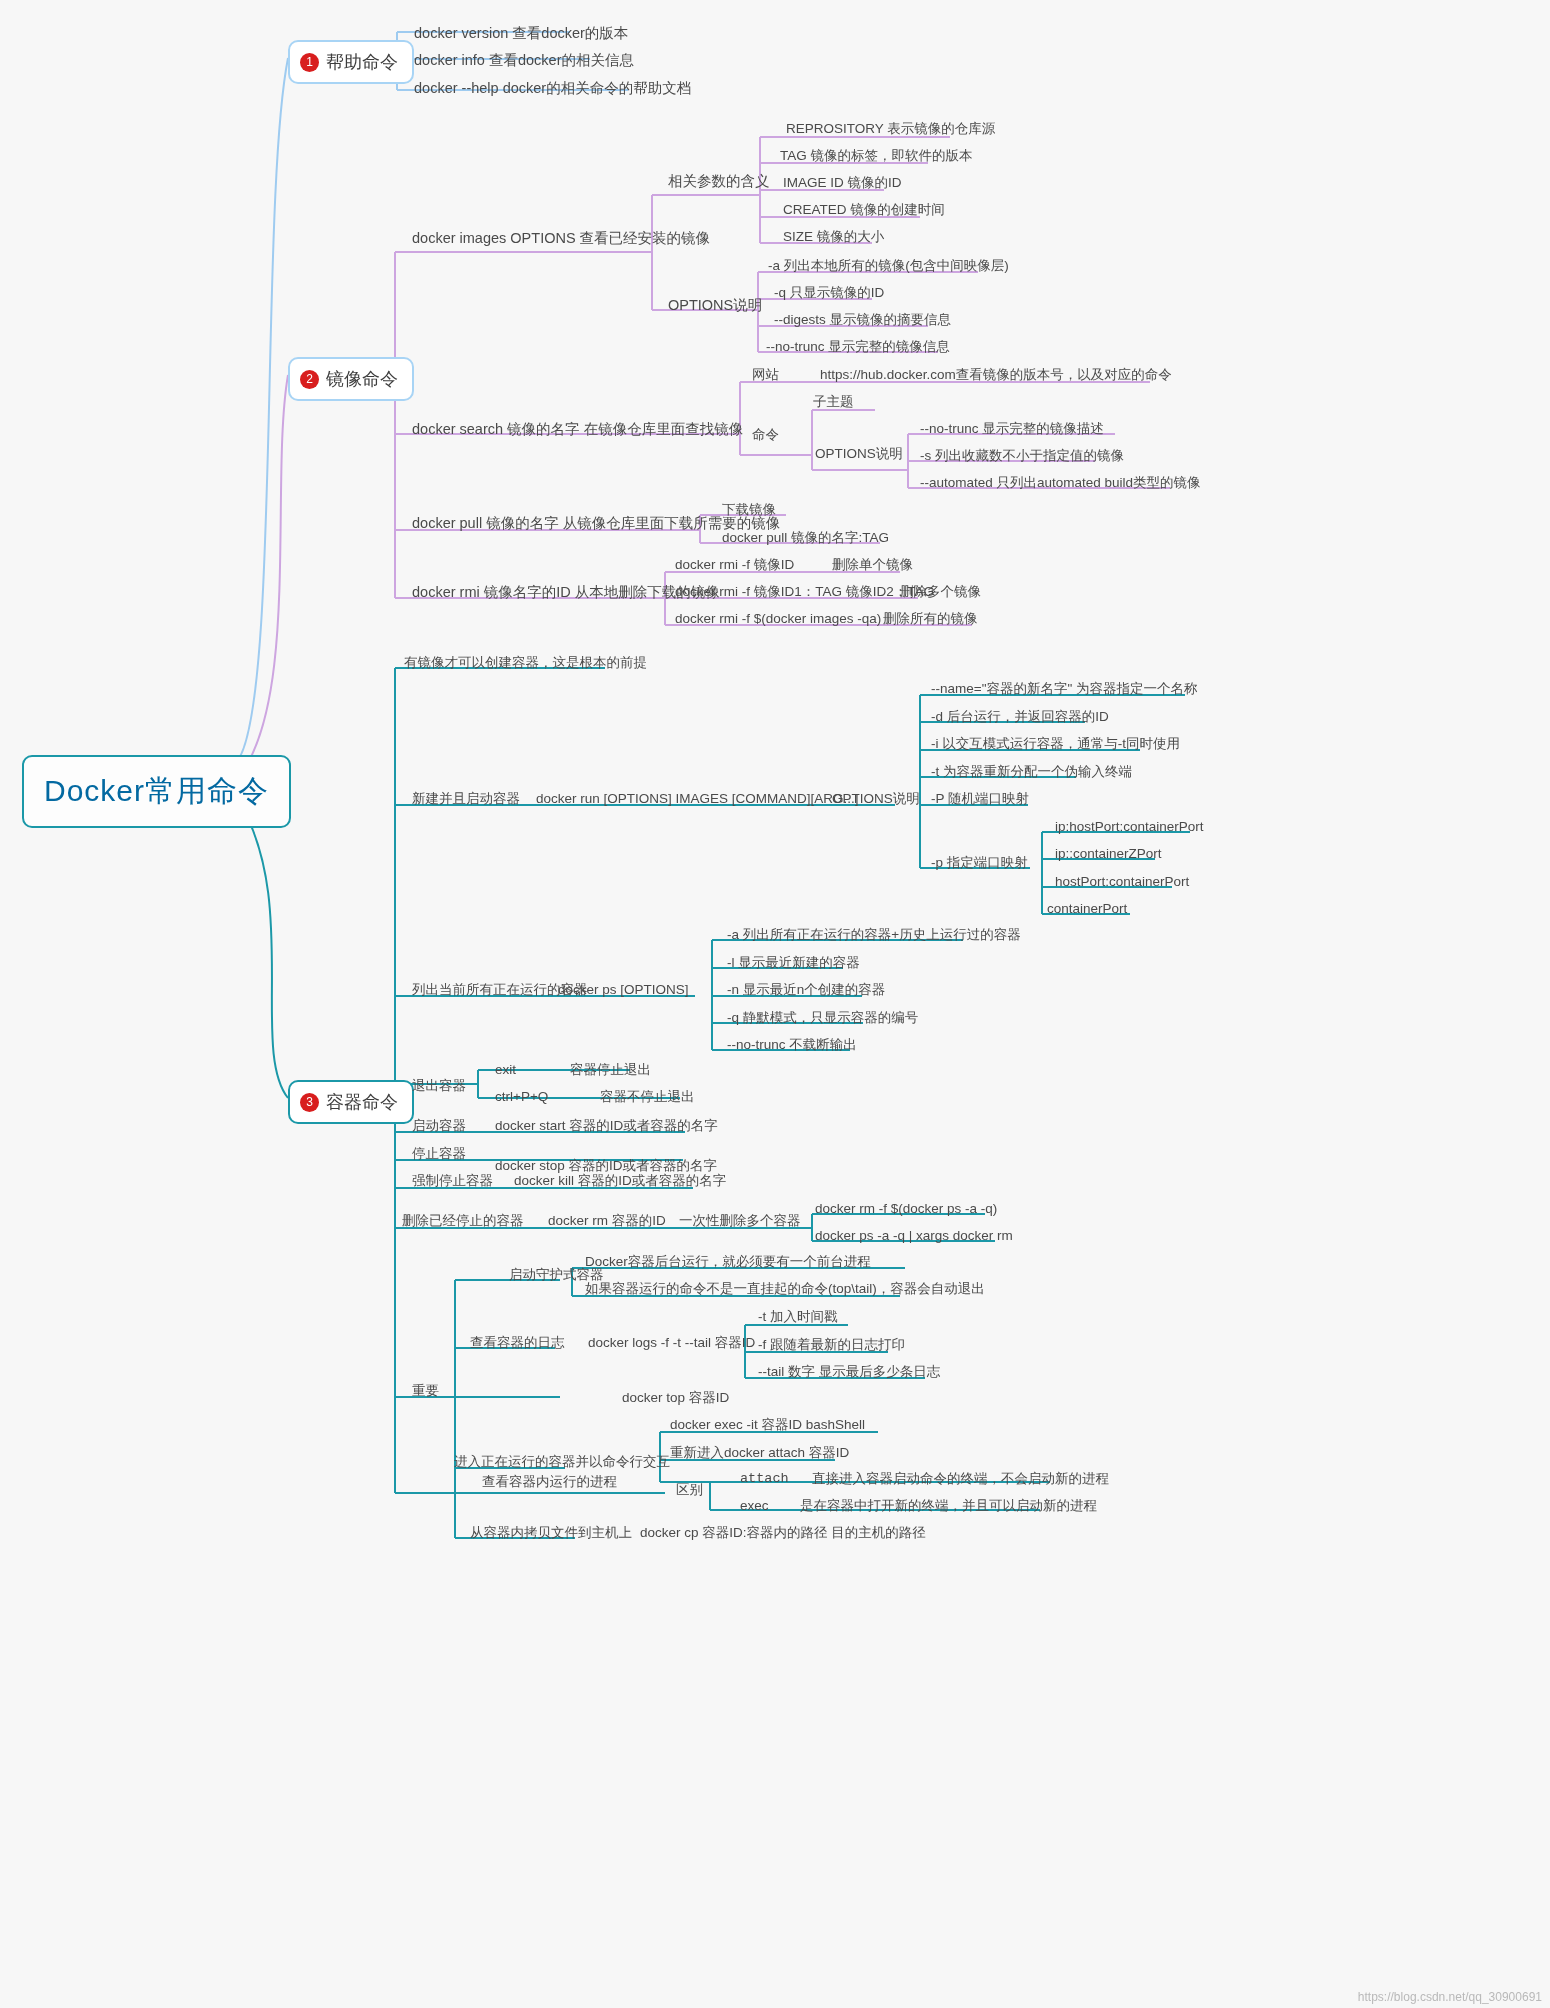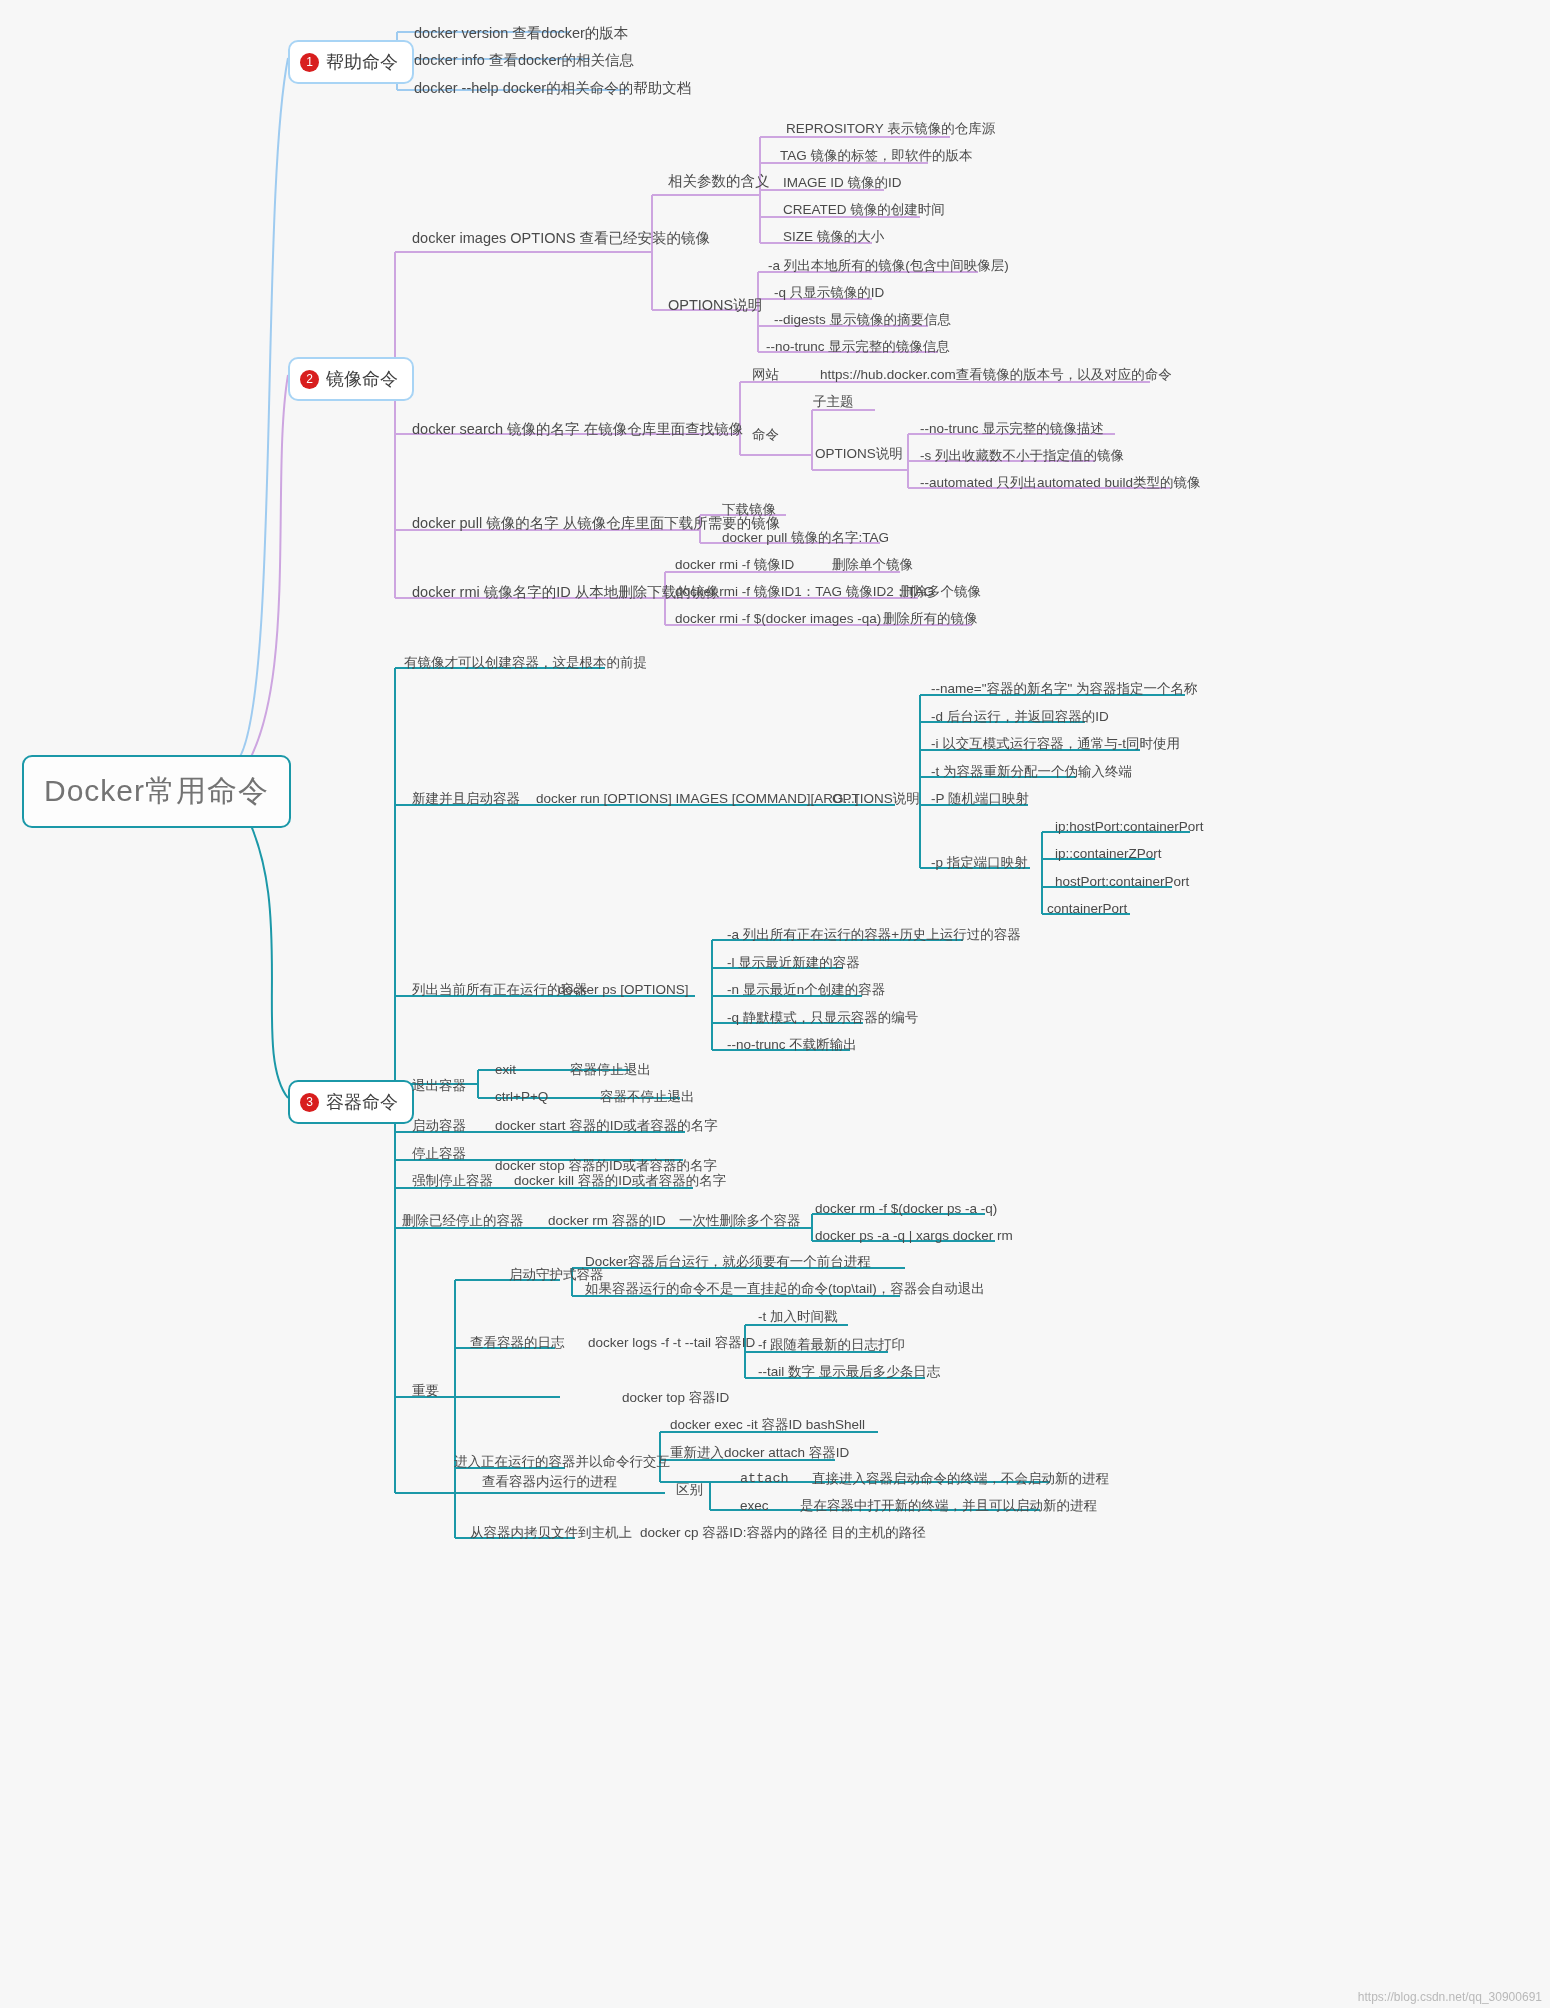--- a/index.html
+++ b/index.html
@@ -3,21 +3,21 @@
 <meta charset="utf-8">
 <style>
   html,body{margin:0;padding:0;background:#f7f7f7;}
   body{font-family:"Liberation Sans","DejaVu Sans",sans-serif;}
   #canvas{position:relative;width:1550px;height:2008px;background:#f7f7f7;overflow:hidden;}
   svg.links{position:absolute;left:0;top:0;width:1550px;height:2008px;pointer-events:none;}
   .node{position:absolute;color:#4a4a4a;font-size:14.5px;line-height:1.25;white-space:nowrap;}
   .node.t13{font-size:13.5px;}
   .root{
     position:absolute;border:2px solid #1b98a8;border-radius:10px;background:#fdfdfd;
-    font-size:30px;color:#737373;padding:14px 20px;letter-spacing:1px;
+    font-size:30px;color:#0369a1;padding:14px 20px;letter-spacing:1px;
   }
   .cat{
     position:absolute;border:2px solid #a8d4f5;border-radius:10px;background:#ffffff;
     font-size:18px;color:#3d3d3d;padding:8px 14px 8px 10px;display:flex;align-items:center;gap:7px;
   }
   .cat.blue{border-color:#a8d4f5;}
   .cat.purple{border-color:#a8d4f5;}
   .cat.teal{border-color:#1b98a8;}
   .badge{
     width:19px;height:19px;border-radius:50%;background:#d81e1e;color:#fff;

